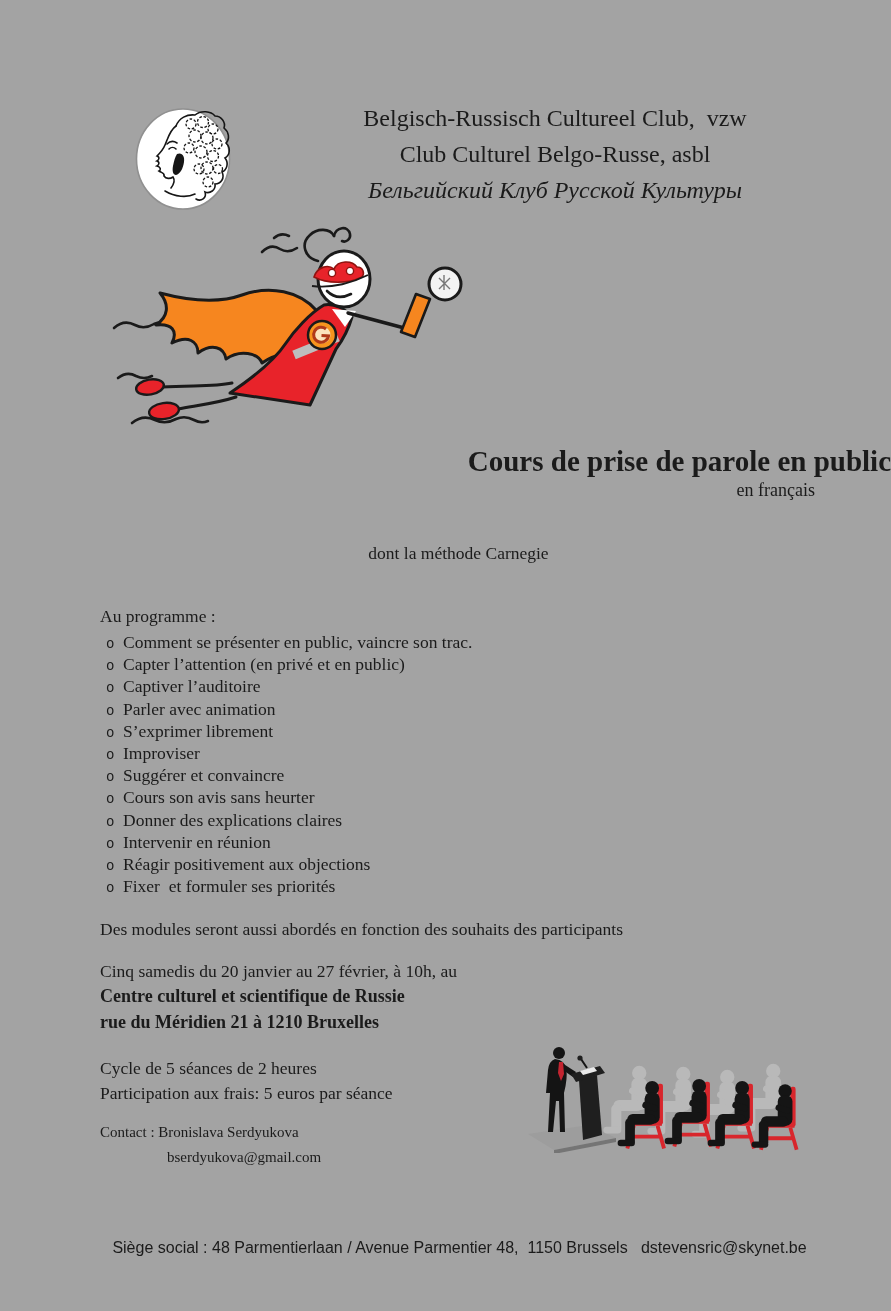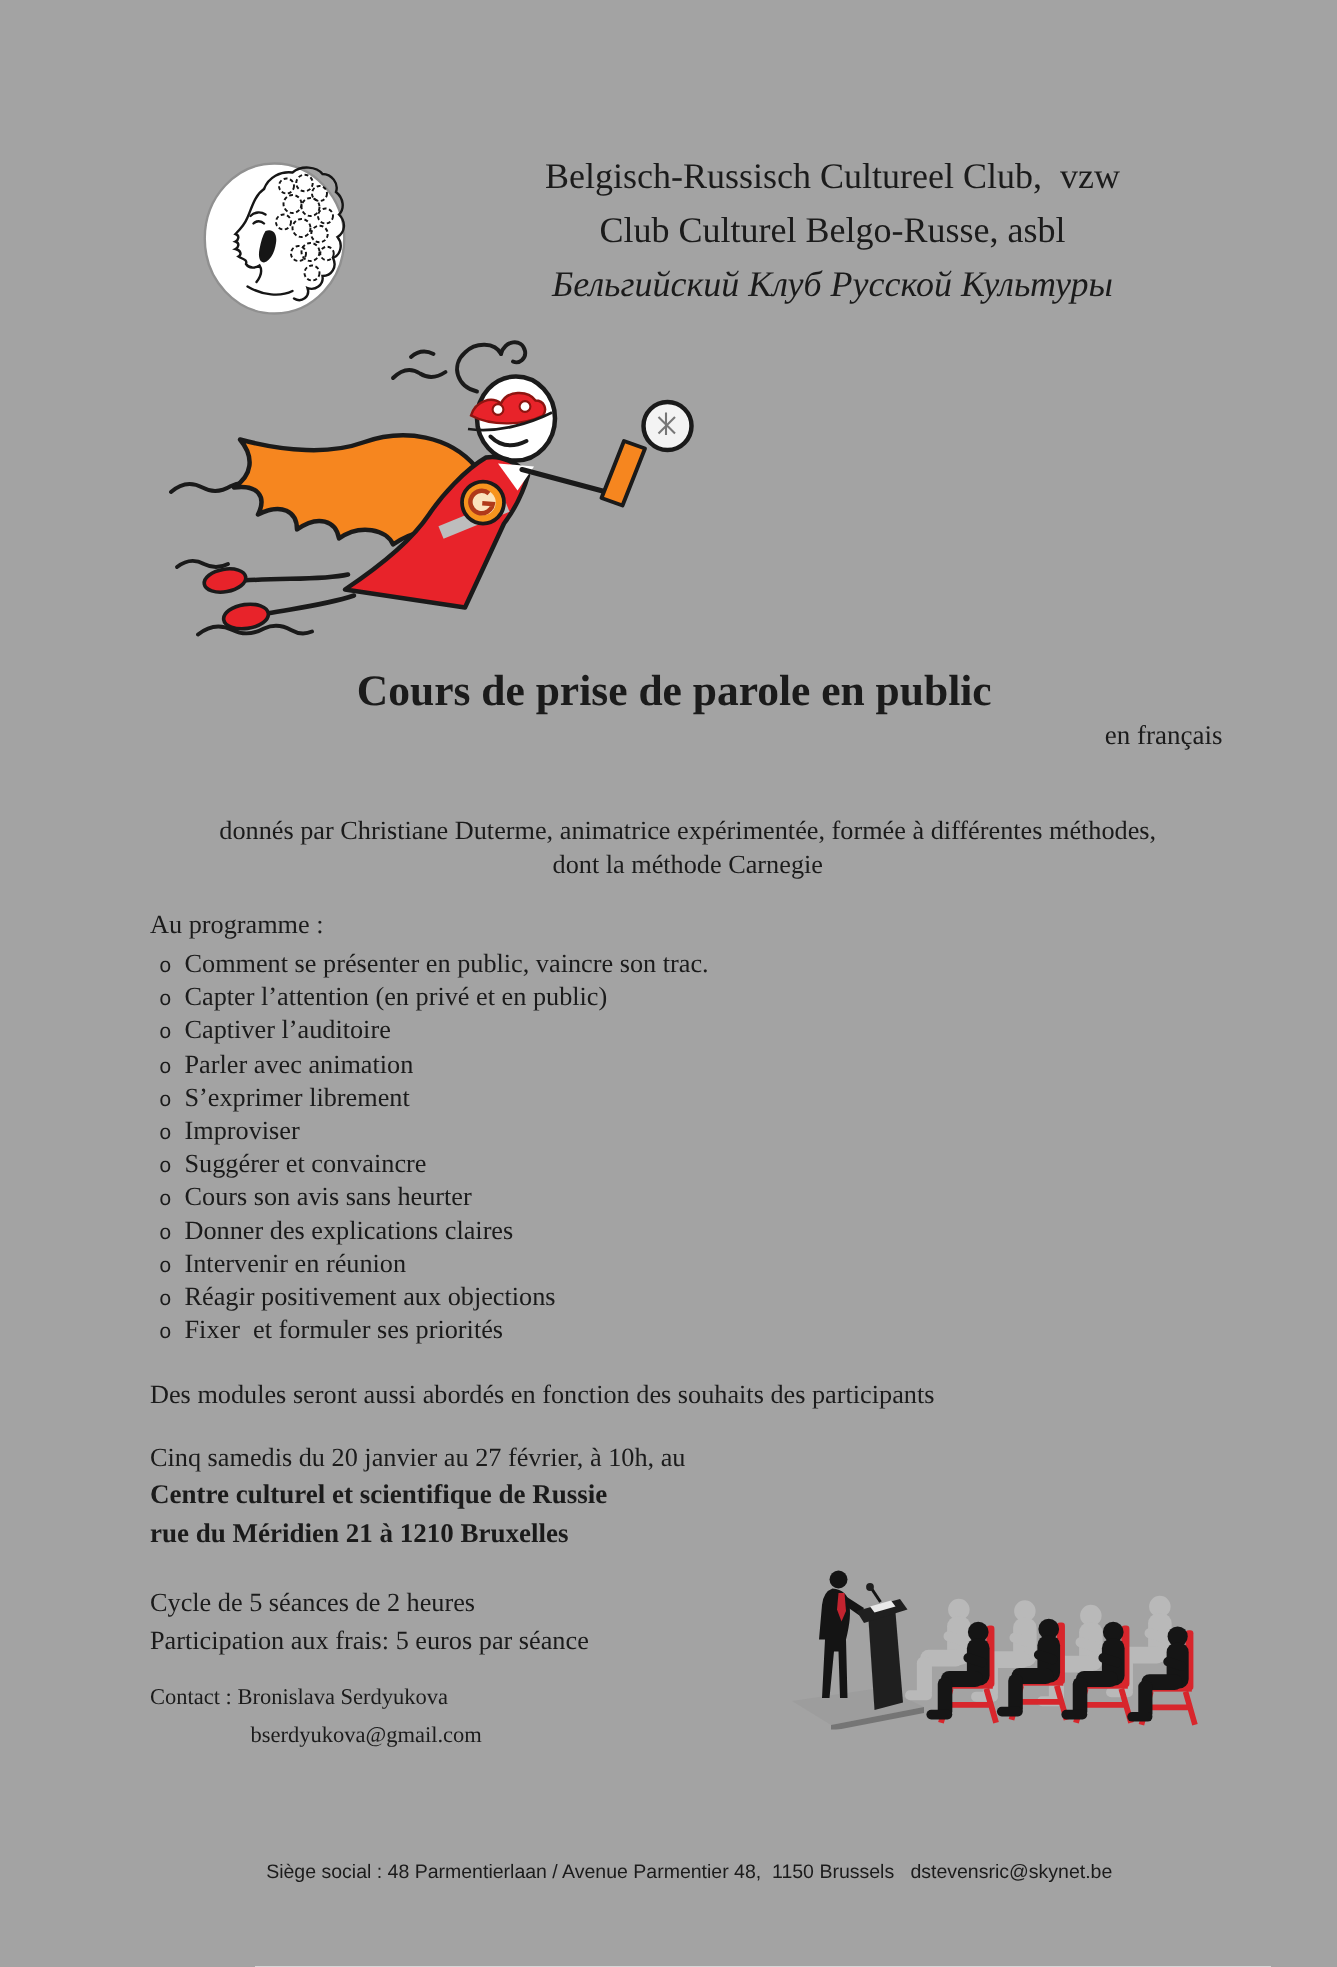--- a/index.html
+++ b/index.html
@@ -17,21 +17,21 @@
   .header-text{
     left:288px;top:100px;width:534px;
     text-align:center;
     font-size:24px;line-height:36px;
   }
   .header-line-ru{font-style:italic;}
 
   .doc-title{
     left:0;top:444px;width:891px;
     box-sizing:border-box;padding-left:8px;
-    text-align:center;
+    text-align:right;
     font-size:29px;font-weight:700;line-height:34px;
   }
   .language-note{
     top:480px;right:76px;
     font-size:18px;font-weight:400;
   }
   .intro{
     left:0;top:542px;width:891px;
     box-sizing:border-box;padding-left:26px;
     text-align:center;
@@ -59,21 +59,21 @@
     font-size:18px;font-weight:700;line-height:25.5px;
   }
   .pricing{left:100px;top:1056px;font-size:17.5px;line-height:25px;}
   .contact{left:100px;top:1120px;font-size:15px;line-height:25px;}
   .contact .email-line{padding-left:67px;}
   .footer{
     left:0;top:1238px;width:891px;
     box-sizing:border-box;padding-left:28px;
     text-align:center;
     font-family:"Liberation Sans", sans-serif;
-    font-size:13px;line-height:20px;
+    font-size:16px;line-height:20px;
   }
 </style>
 </head>
 <body>
 
 <div class="page">
 
   <svg class="abs" style="left:133px;top:106px" width="101" height="107" viewBox="0 0 101 107">
     <ellipse cx="50" cy="53" rx="46.5" ry="50" fill="#ffffff" stroke="#909090" stroke-width="1.6"></ellipse>
     <g fill="none" stroke="#161616" stroke-width="1.6" stroke-linecap="round">
@@ -143,21 +143,20 @@
     <circle cx="220" cy="48" r="3.6" fill="#ffffff" stroke="#8e1410" stroke-width="1.4"></circle>
     <circle cx="238" cy="46" r="3.6" fill="#ffffff" stroke="#8e1410" stroke-width="1.4"></circle>
     <path d="M200,61 C220,64 242,57 256,50" stroke="#1a1a1a" stroke-width="1.8" fill="none"></path>
     <path d="M215,66 q10,10 24,3" stroke="#1a1a1a" stroke-width="2.6" fill="none" stroke-linecap="round"></path>
   </svg>
 
   <h1 class="abs doc-title" style="margin:0" data-bind="document.title">Cours de prise de parole en public</h1>
   <div class="abs language-note" data-bind="document.language_note">en français</div>
 
   <div class="abs intro">
-    <div data-bind="document.intro.line1">donnés par Christiane Duterme, animatrice expérimentée, formée à différentes méthodes,</div>
     <div data-bind="document.intro.line2">dont la méthode Carnegie</div>
   </div>
 
   <div class="abs body-text program-heading" data-bind="document.program.heading">Au programme :</div>
   <ul class="abs program-list">
       <li>
       <span class="bullet">o</span>
       <span class="item-text">Comment se présenter en public, vaincre son trac.</span>
     </li>
       <li>

